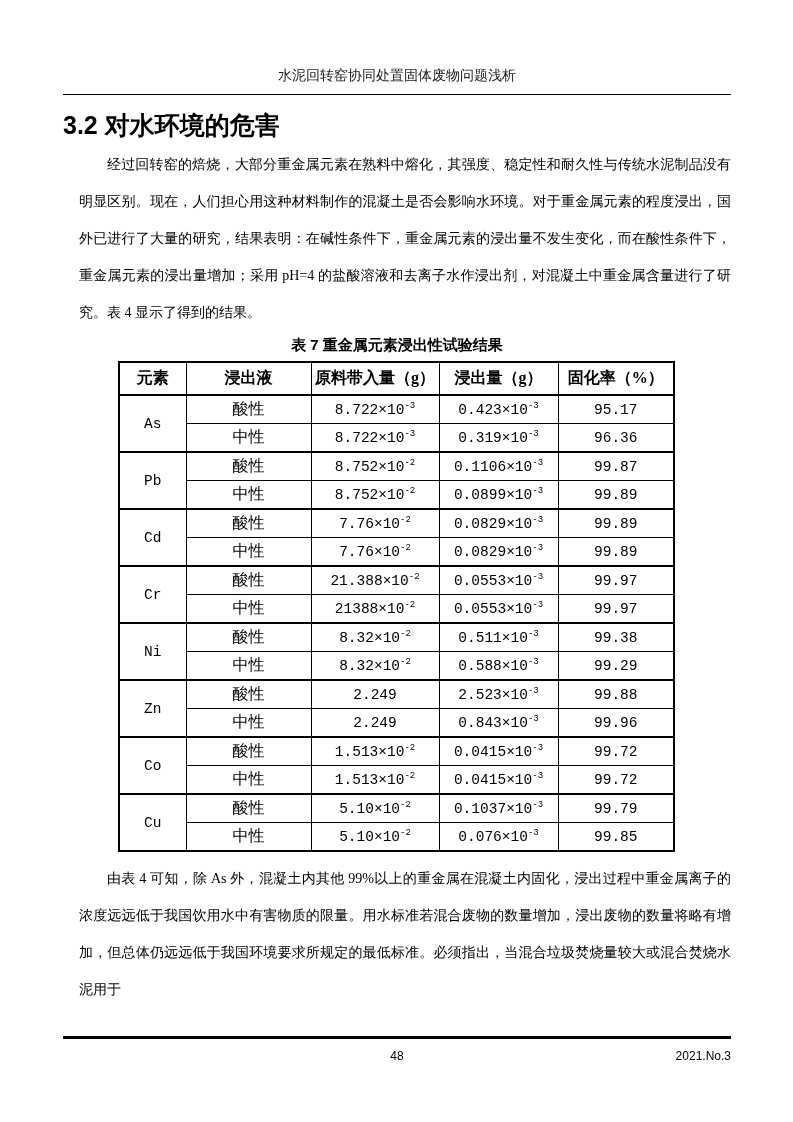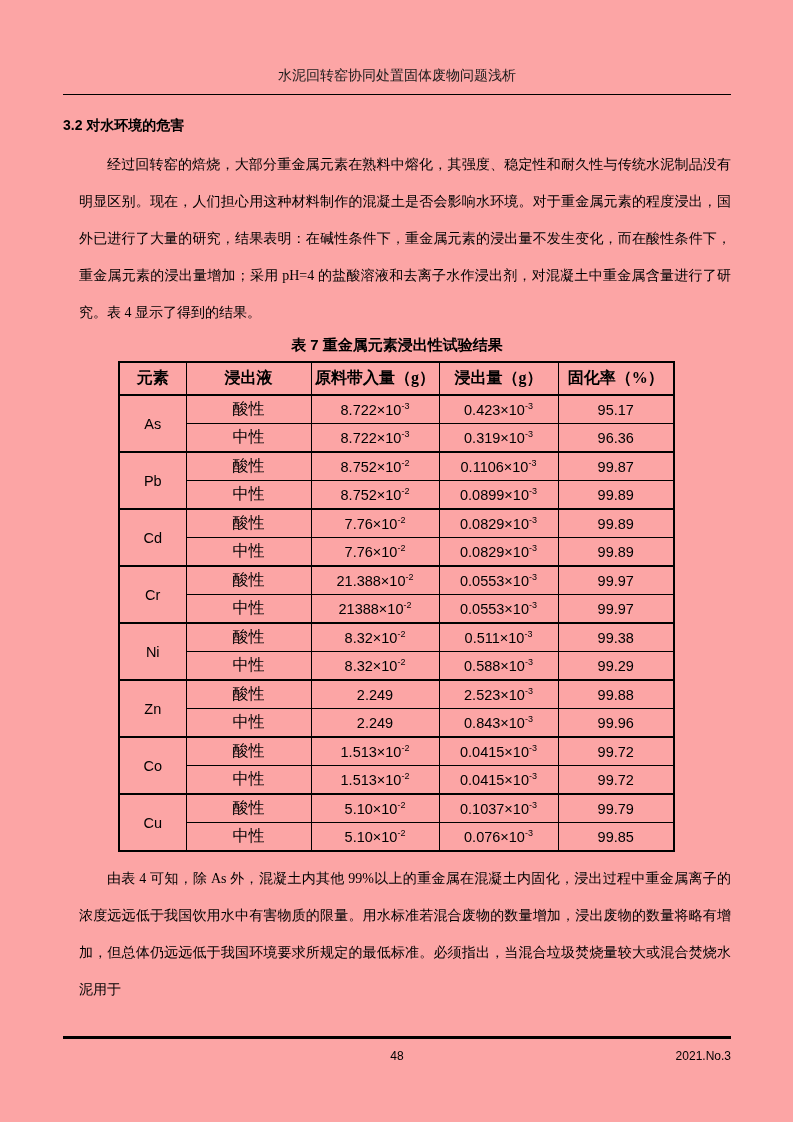--- a/index.html
+++ b/index.html
@@ -1,40 +1,40 @@
 <!DOCTYPE html>
 <html lang="zh"><head>
 <meta charset="utf-8">
 <style>
   html,body{margin:0;padding:0;background:#e8e8e8;}
   .page{
     position:relative;
     width:793px;height:1122px;
     margin:0 auto;
-    background:#fca5a5;
+    background:#ffffff;
     color:#000;
     box-sizing:border-box;
     padding:66px 62px 0 63px;
     font-family:"Liberation Serif","DejaVu Serif",serif;
     overflow:hidden;
   }
   .running-title{
     text-align:center;
     font-size:14px;
     line-height:20px;
     color:#1a1a1a;
   }
   .header-rule{
     border:none;
     border-top:1.5px solid #000;
     margin:8px 0 0 0;
   }
   .section-heading{
     font-family:"Liberation Sans","DejaVu Sans",sans-serif;
-    font-size:14px;
+    font-size:25px;
     font-weight:bold;
     margin:17px 0 0 0;
     line-height:26px;
   }
   .body-para{
     font-size:14px;
     line-height:37px;
     text-align:justify;
     text-indent:2em;
     margin:8px 0 0 16px;
@@ -70,21 +70,21 @@
     font-weight:bold;
     font-size:16px;
     height:31px;
     border-bottom:2px solid #000;
   }
   .data-table td{
     height:27px;
     font-size:16px;
   }
   .data-table td.num,.data-table td.element{
-    font-family:Liberation Sans, sans-serif;
+    font-family:Liberation Mono, monospace;
     font-size:14.5px;
   }
   .data-table tr.group-start td{border-top:2px solid #000;}
   .data-table sup{font-size:9px;line-height:0;}
   .page-footer{
     position:absolute;
     left:63px;right:62px;top:1036px;
   }
   .footer-rule{
     border:none;

